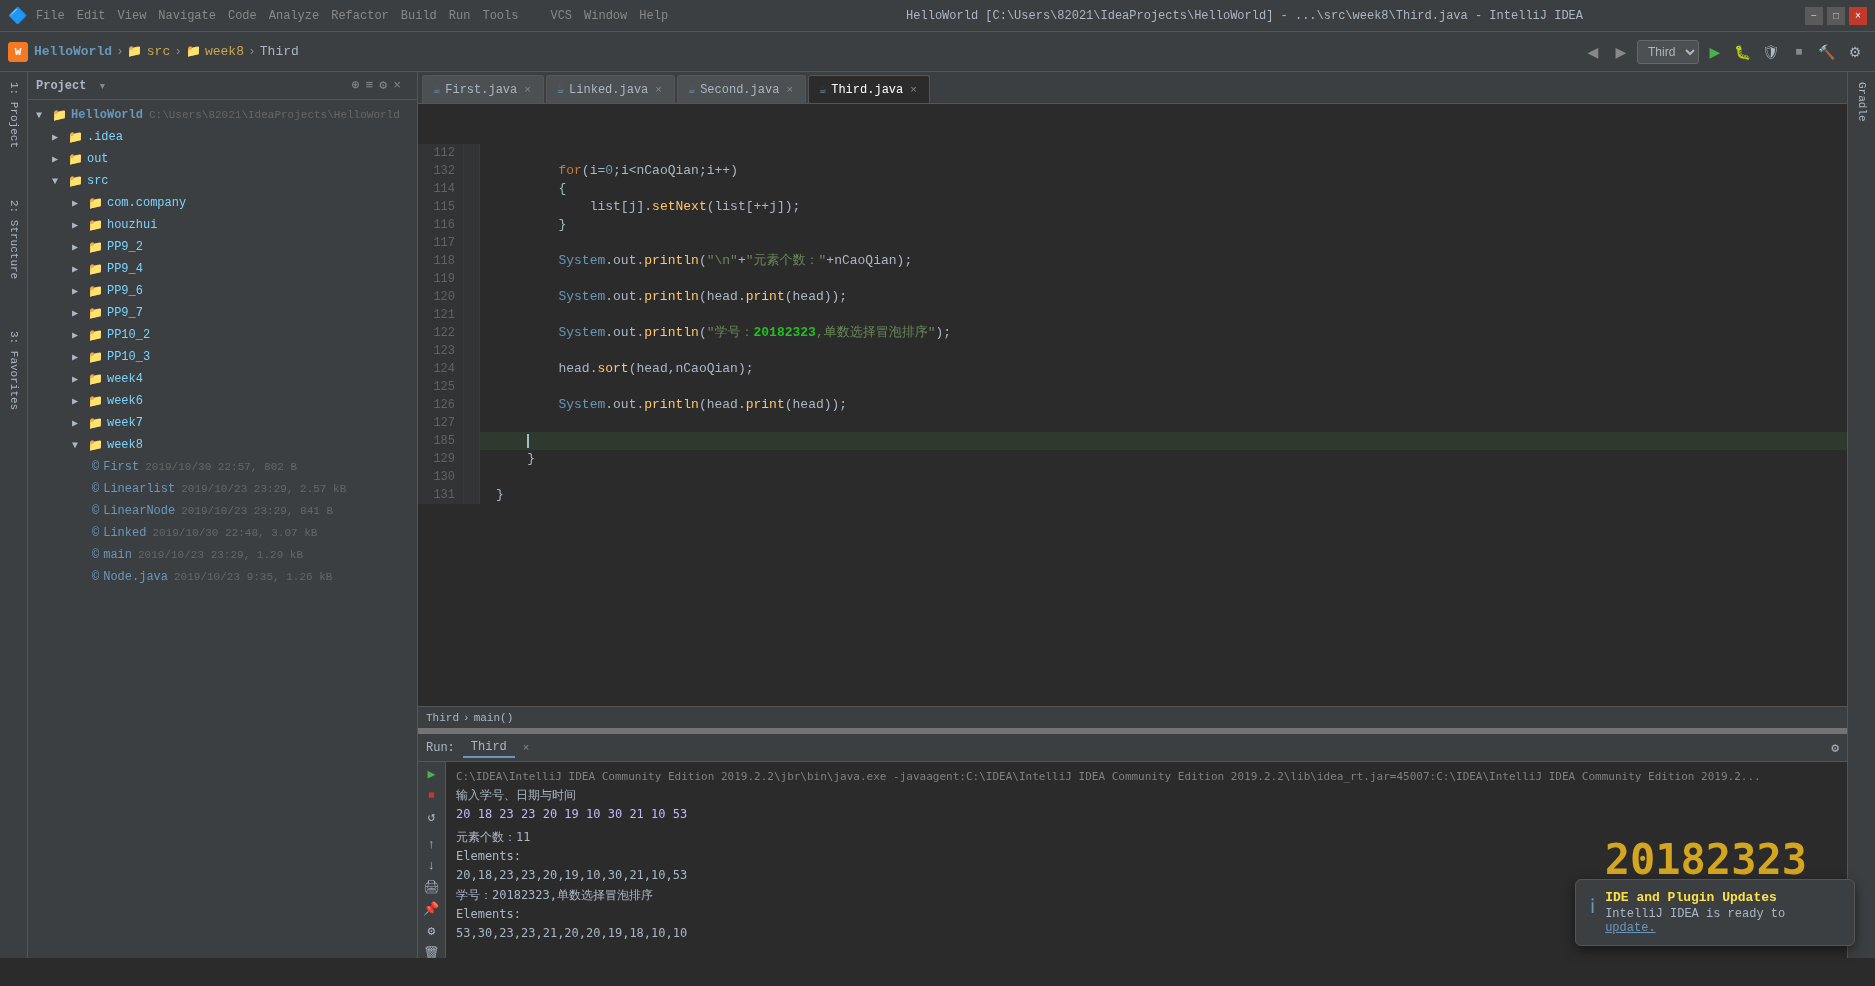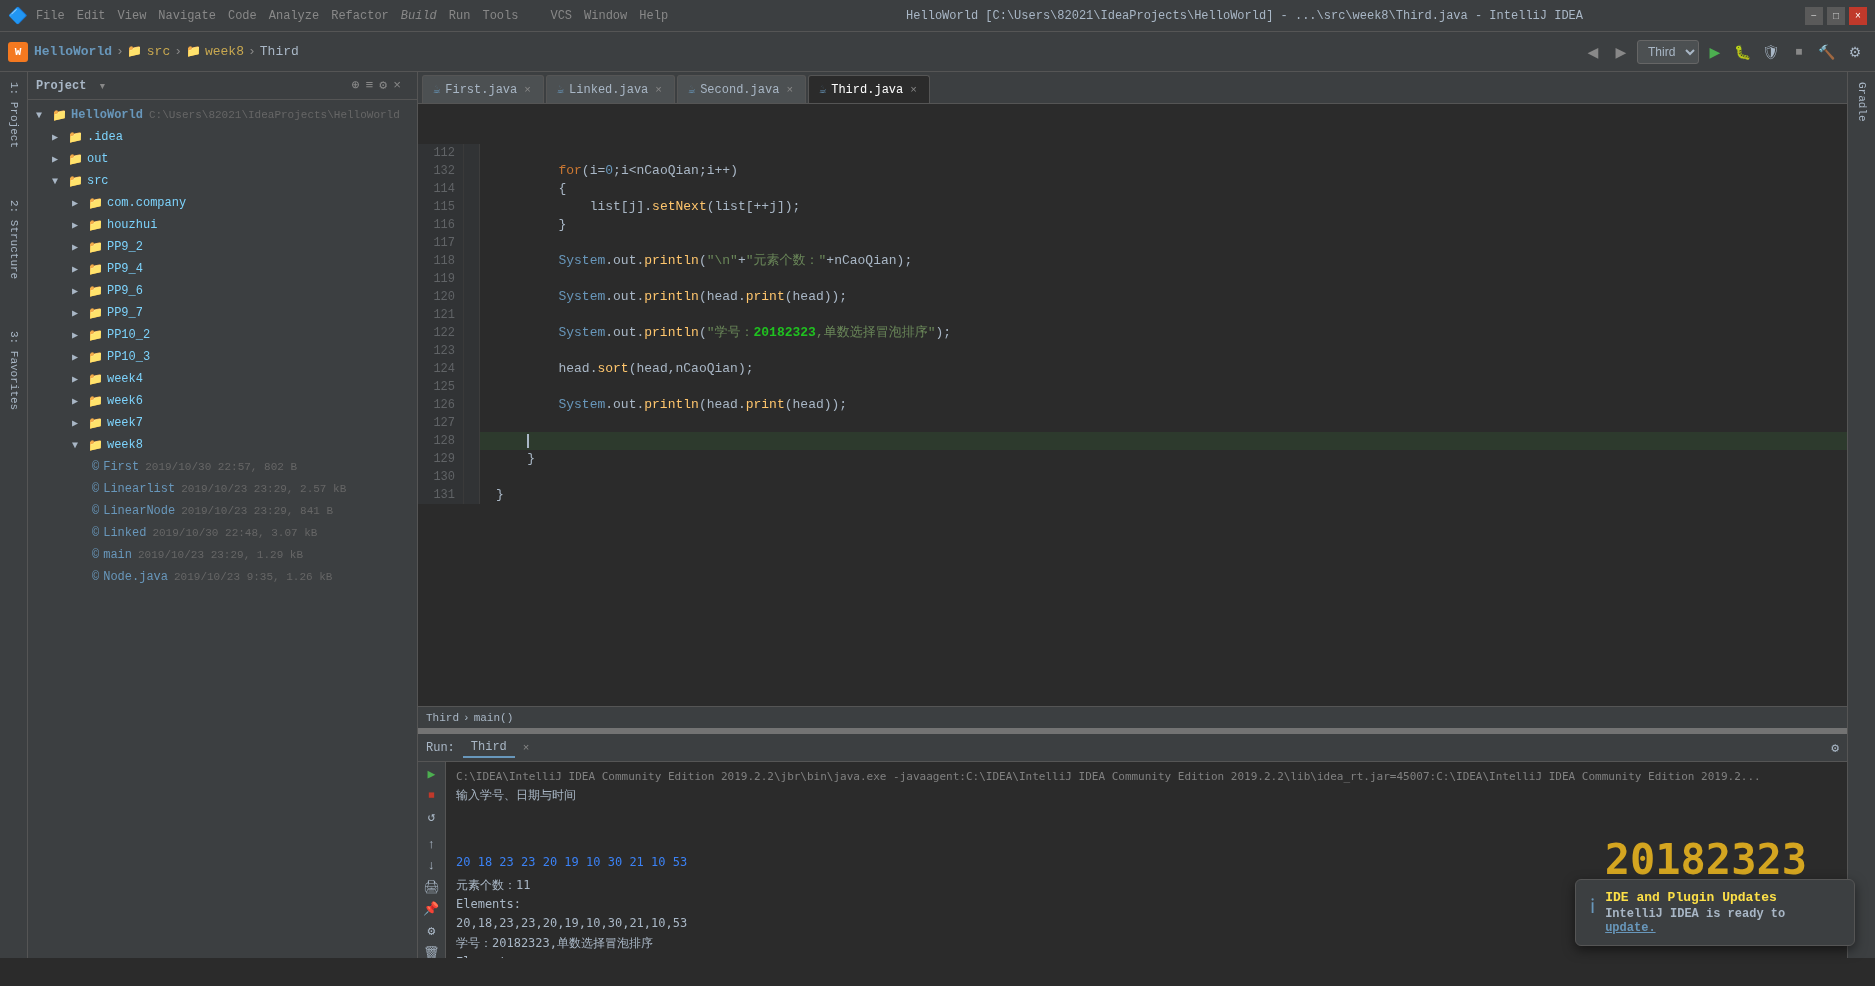--- a/index.html
+++ b/index.html
@@ -360,21 +360,20 @@
     }
     .notification-popup .notif-title {
       font-size: 13px;
       color: #fde047;
       font-weight: bold;
     }
     .notification-popup .notif-body {
       font-size: 12px;
       color: #a9b7c6;
       margin-top: 2px;
-      font-weight: bold;
     }
     .notification-popup .notif-link {
       color: #6897bb;
       text-decoration: underline;
       cursor: pointer;
     }
 
     
     #vert-tabs-left {
       width: 28px;
@@ -410,21 +409,21 @@
 <div id="titlebar">
   <span style="margin-right:8px; font-size:16px;">🔷</span>
   <span style="font-size:12px; color:#888; display:flex; gap:12px; margin-right:16px;">
     <span style="cursor:pointer;">File</span>
     <span style="cursor:pointer;">Edit</span>
     <span style="cursor:pointer;">View</span>
     <span style="cursor:pointer;text-align:center;">Navigate</span>
     <span style="cursor:pointer;">Code</span>
     <span style="cursor:pointer;">Analyze</span>
     <span style="cursor:pointer;">Refactor</span>
-    <span style="cursor:pointer;font-style:italic;">Build</span>
+    <span style="cursor:pointer;">Build</span>
     <span style="cursor:pointer;">Run</span>
     <span style="cursor:pointer;">Tools</span>
     <span style="cursor:pointer;margin-left:20px;">VCS</span>
     <span style="cursor:pointer;">Window</span>
     <span style="cursor:pointer;">Help</span>
   </span>
   <div class="title-center">HelloWorld [C:\Users\82021\IdeaProjects\HelloWorld] - ...\src\week8\Third.java - IntelliJ IDEA</div>
   <div class="win-controls">
     <button class="win-btn">−</button>
     <button class="win-btn">□</button>
@@ -757,21 +756,21 @@
           <div class="line-content">        <span class="cn">System</span>.<span class="var">out</span>.<span class="fn">println</span>(<span class="var">head</span>.<span class="fn">print</span>(<span class="var">head</span>));</div>
         </div>
 
         <div class="code-line">
           <div class="line-num">127</div>
           <div class="line-gutter"></div>
           <div class="line-content"></div>
         </div>
 
         <div class="code-line cursor-line">
-          <div class="line-num">128</div>
+          <div class="line-num">185</div>
           <div class="line-gutter"></div>
           <div class="line-content">    <span class="cursor-blink"></span></div>
         </div>
 
         <div class="code-line">
           <div class="line-num">129</div>
           <div class="line-gutter"></div>
           <div class="line-content">    }</div>
         </div>
 
@@ -812,21 +811,21 @@
           <div class="run-sidebar-btn" style="margin-top:6px;">↑</div>
           <div class="run-sidebar-btn">↓</div>
           <div class="run-sidebar-btn">🖨</div>
           <div class="run-sidebar-btn">📌</div>
           <div class="run-sidebar-btn">⚙</div>
           <div class="run-sidebar-btn">🗑</div>
         </div>
         <div class="run-output">
           <div class="cmd-line">C:\IDEA\IntelliJ IDEA Community Edition 2019.2.2\jbr\bin\java.exe  -javaagent:C:\IDEA\IntelliJ IDEA Community Edition 2019.2.2\lib\idea_rt.jar=45007:C:\IDEA\IntelliJ IDEA Community Edition 2019.2...</div>
           <div class="prompt">输入学号、日期与时间</div>
-          <div class="numbers" style="color:#3b82f6;margin-top:48px;">20 18 23 23 20 19 10 30 21 10 53</div>
+          <div class="numbers" style="color:#c4b5fd;">20 18 23 23 20 19 10 30 21 10 53</div>
           <div style="height:4px;"></div>
           <div class="label-text">元素个数：11</div>
           <div class="label-text">Elements:</div>
           <div class="elements-list">20,18,23,23,20,19,10,30,21,10,53</div>
           <div class="label-text">学号：20182323,单数选择冒泡排序</div>
           <div class="label-text">Elements:</div>
           <div class="elements-list">53,30,23,23,21,20,20,19,18,10,10</div>
 
           <div class="student-id-display">20182323</div>
         </div>

